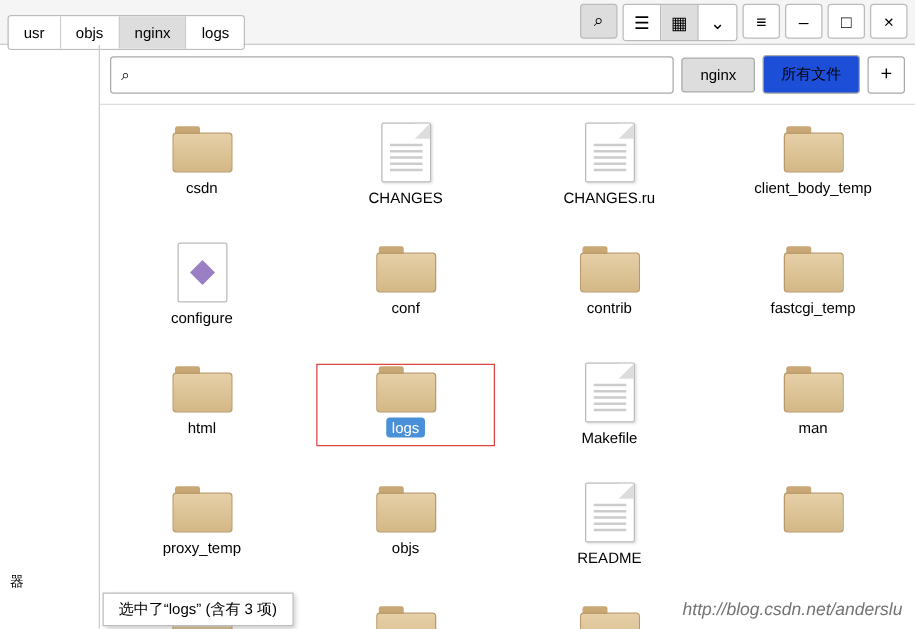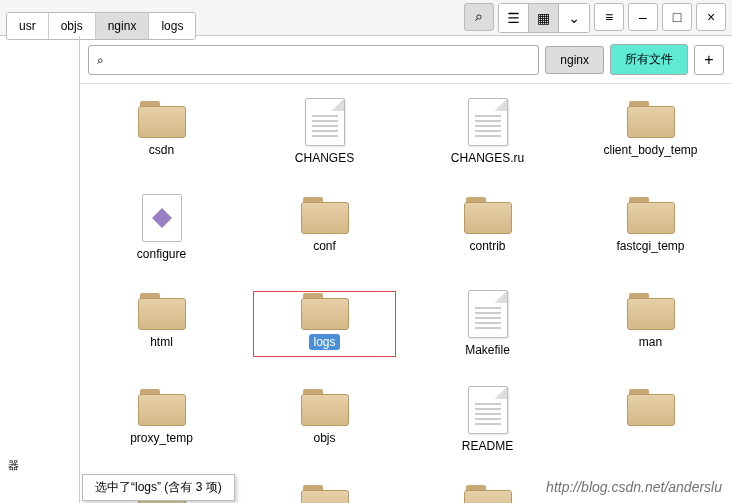--- a/index.html
+++ b/index.html
@@ -18,21 +18,21 @@
 .tb-group .tb-btn:last-child { border-right: none; }
 
 .main { display: flex; height: calc(100% - 36px); }
 .sidebar { width: 80px; border-right: 1px solid #ccc; position: relative; }
 .sidebar-text { position: absolute; bottom: 30px; left: 8px; font-size: 11px; writing-mode: horizontal-tb; }
 
 .content { flex: 1; display: flex; flex-direction: column; }
 .searchbar { display: flex; padding: 8px; gap: 6px; border-bottom: 1px solid #ddd; align-items: center; }
 .search-input-wrap { flex: 1; display: flex; align-items: center; border: 1px solid #aaa; border-radius: 3px; background: #fff; height: 30px; padding: 0 8px; }
 .search-input-wrap input { flex: 1; border: none; outline: none; font-size: 12px; }
-.filter-btn { padding: 6px 14px; border: 1px solid #aaa; background: #5eead4; border-radius: 3px; cursor: pointer; font-size: 12px; }
+.filter-btn { padding: 6px 14px; border: 1px solid #aaa; background: #1d4ed8; border-radius: 3px; cursor: pointer; font-size: 12px; }
 .filter-btn.active { background: #ddd; }
 .plus-btn { width: 30px; height: 30px; border: 1px solid #aaa; background: #fff; border-radius: 3px; cursor: pointer; font-size: 16px; display: flex; align-items: center; justify-content: center; }
 
 .file-grid { flex: 1; overflow-y: auto; padding: 10px 5px; }
 .grid-inner { display: grid; grid-template-columns: repeat(4, 1fr); gap: 20px 10px; }
 .item { display: flex; flex-direction: column; align-items: center; cursor: pointer; padding: 4px; position: relative; }
 .item.highlighted { outline: 1px solid #d44; outline-offset: -6px; }
 .item-label { margin-top: 4px; font-size: 12px; text-align: center; padding: 1px 4px; border-radius: 3px; }
 .item.selected .item-label { background: #4a90d9; color: #fff; }
 

